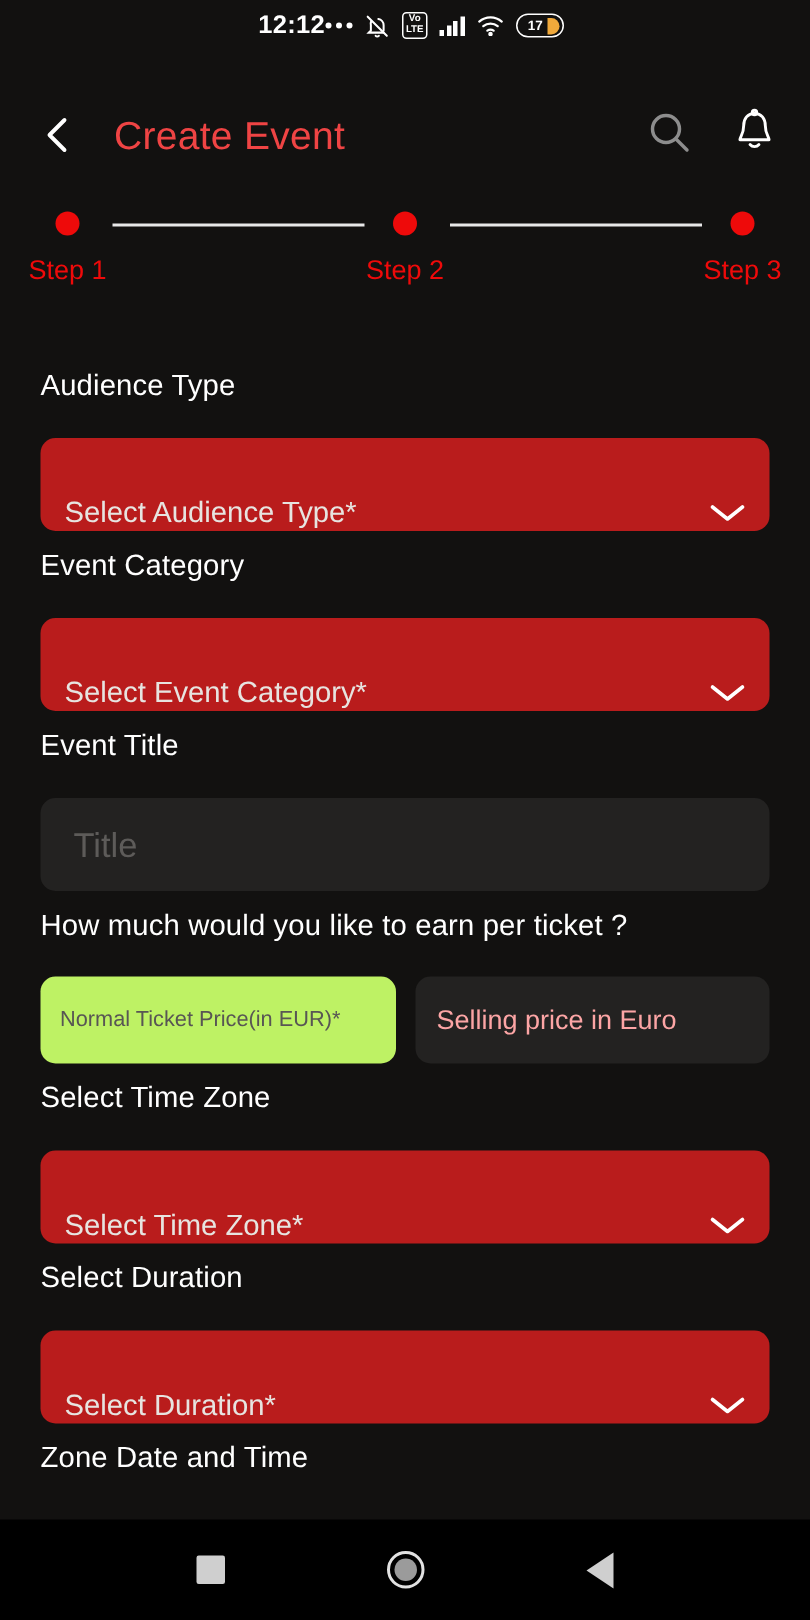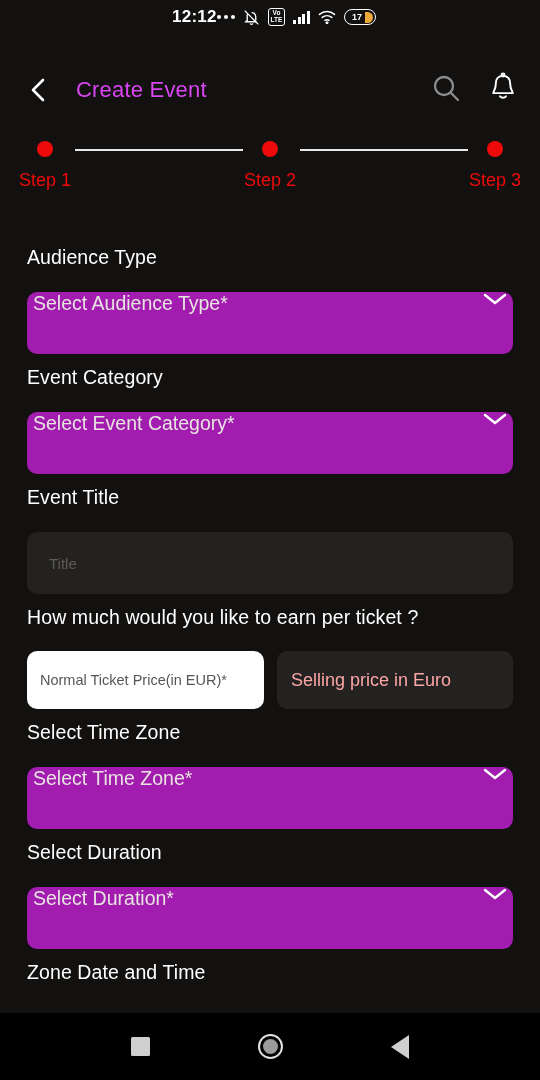--- a/index.html
+++ b/index.html
@@ -46,57 +46,57 @@
   }
   .battery span { position: relative; z-index: 2; }
 
   
   .header {
     position: absolute; top: 55px; left: 0; width: 540px; height: 70px;
     display: flex; align-items: center; padding: 0 22px 0 26px;
   }
   .back-chevron { width: 26px; height: 34px; display: flex; align-items: center; cursor: pointer; }
   .header-title {
-    color: #d946ef; font-size: 22px; margin-left: 24px; letter-spacing: .2px; flex: 1;
+    color: #ef4444; font-size: 26px; margin-left: 24px; letter-spacing: .2px; flex: 1;
   }
   .header-actions { display: flex; align-items: center; gap: 26px; }
 
   
   .stepper {
     position: absolute; top: 138px; left: 0; width: 540px; height: 62px;
   }
   .step-node { position: absolute; top: 0; width: 110px; text-align: center; }
   .step-dot {
     width: 16px; height: 16px; border-radius: 50%; background: #ee0a0a;
     margin: 3px auto 0;
   }
   .step-label { color: #ee0a0a; font-size: 18px; margin-top: 13px; }
   .step-line { position: absolute; top: 11px; height: 1.5px; background: #e8e8e8; }
 
   
   .form { position: absolute; top: 230px; left: 0; width: 540px; height: 783px; padding: 0 27px; overflow: hidden; }
   .field-label { color: #fff; font-size: 19.5px; letter-spacing: .1px; }
   .label-audience { margin-top: 16px; }
   .control {
-    height: 62px; border-radius: 10px; background: #a21caf;
-    display: flex; align-items: flex-start; padding: 0 6px;
+    height: 62px; border-radius: 10px; background: #b91c1c;
+    display: flex; align-items: flex-end; padding: 0 16px;
     margin-top: 23px;
   }
   .control .ctext { flex: 1; font-size: 19.5px; color: #e7e4e0; }
   .label-after { margin-top: 12px; }
 
   .input-title {
     height: 62px; border-radius: 10px; background: #232221;
     display: flex; align-items: center; padding: 0 22px; margin-top: 23px;
   }
-  .input-title .ptext { font-size: 15px; color: #5d5b59; }
+  .input-title .ptext { font-size: 23px; color: #5d5b59; }
 
   .price-row { display: flex; gap: 13px; margin-top: 22px; }
   .price-a {
-    width: 237px; height: 58px; border-radius: 10px; background: #ffffff;
+    width: 237px; height: 58px; border-radius: 10px; background: #bef264;
     display: flex; align-items: center; padding: 0 13px;
   }
   .price-a .ptext { font-size: 14.5px; color: #585654; }
   .price-b {
     width: 236px; height: 58px; border-radius: 10px; background: #232221;
     display: flex; align-items: center; padding: 0 14px;
   }
   .price-b .ptext { font-size: 18px; color: #fca5a5; }
 
   

